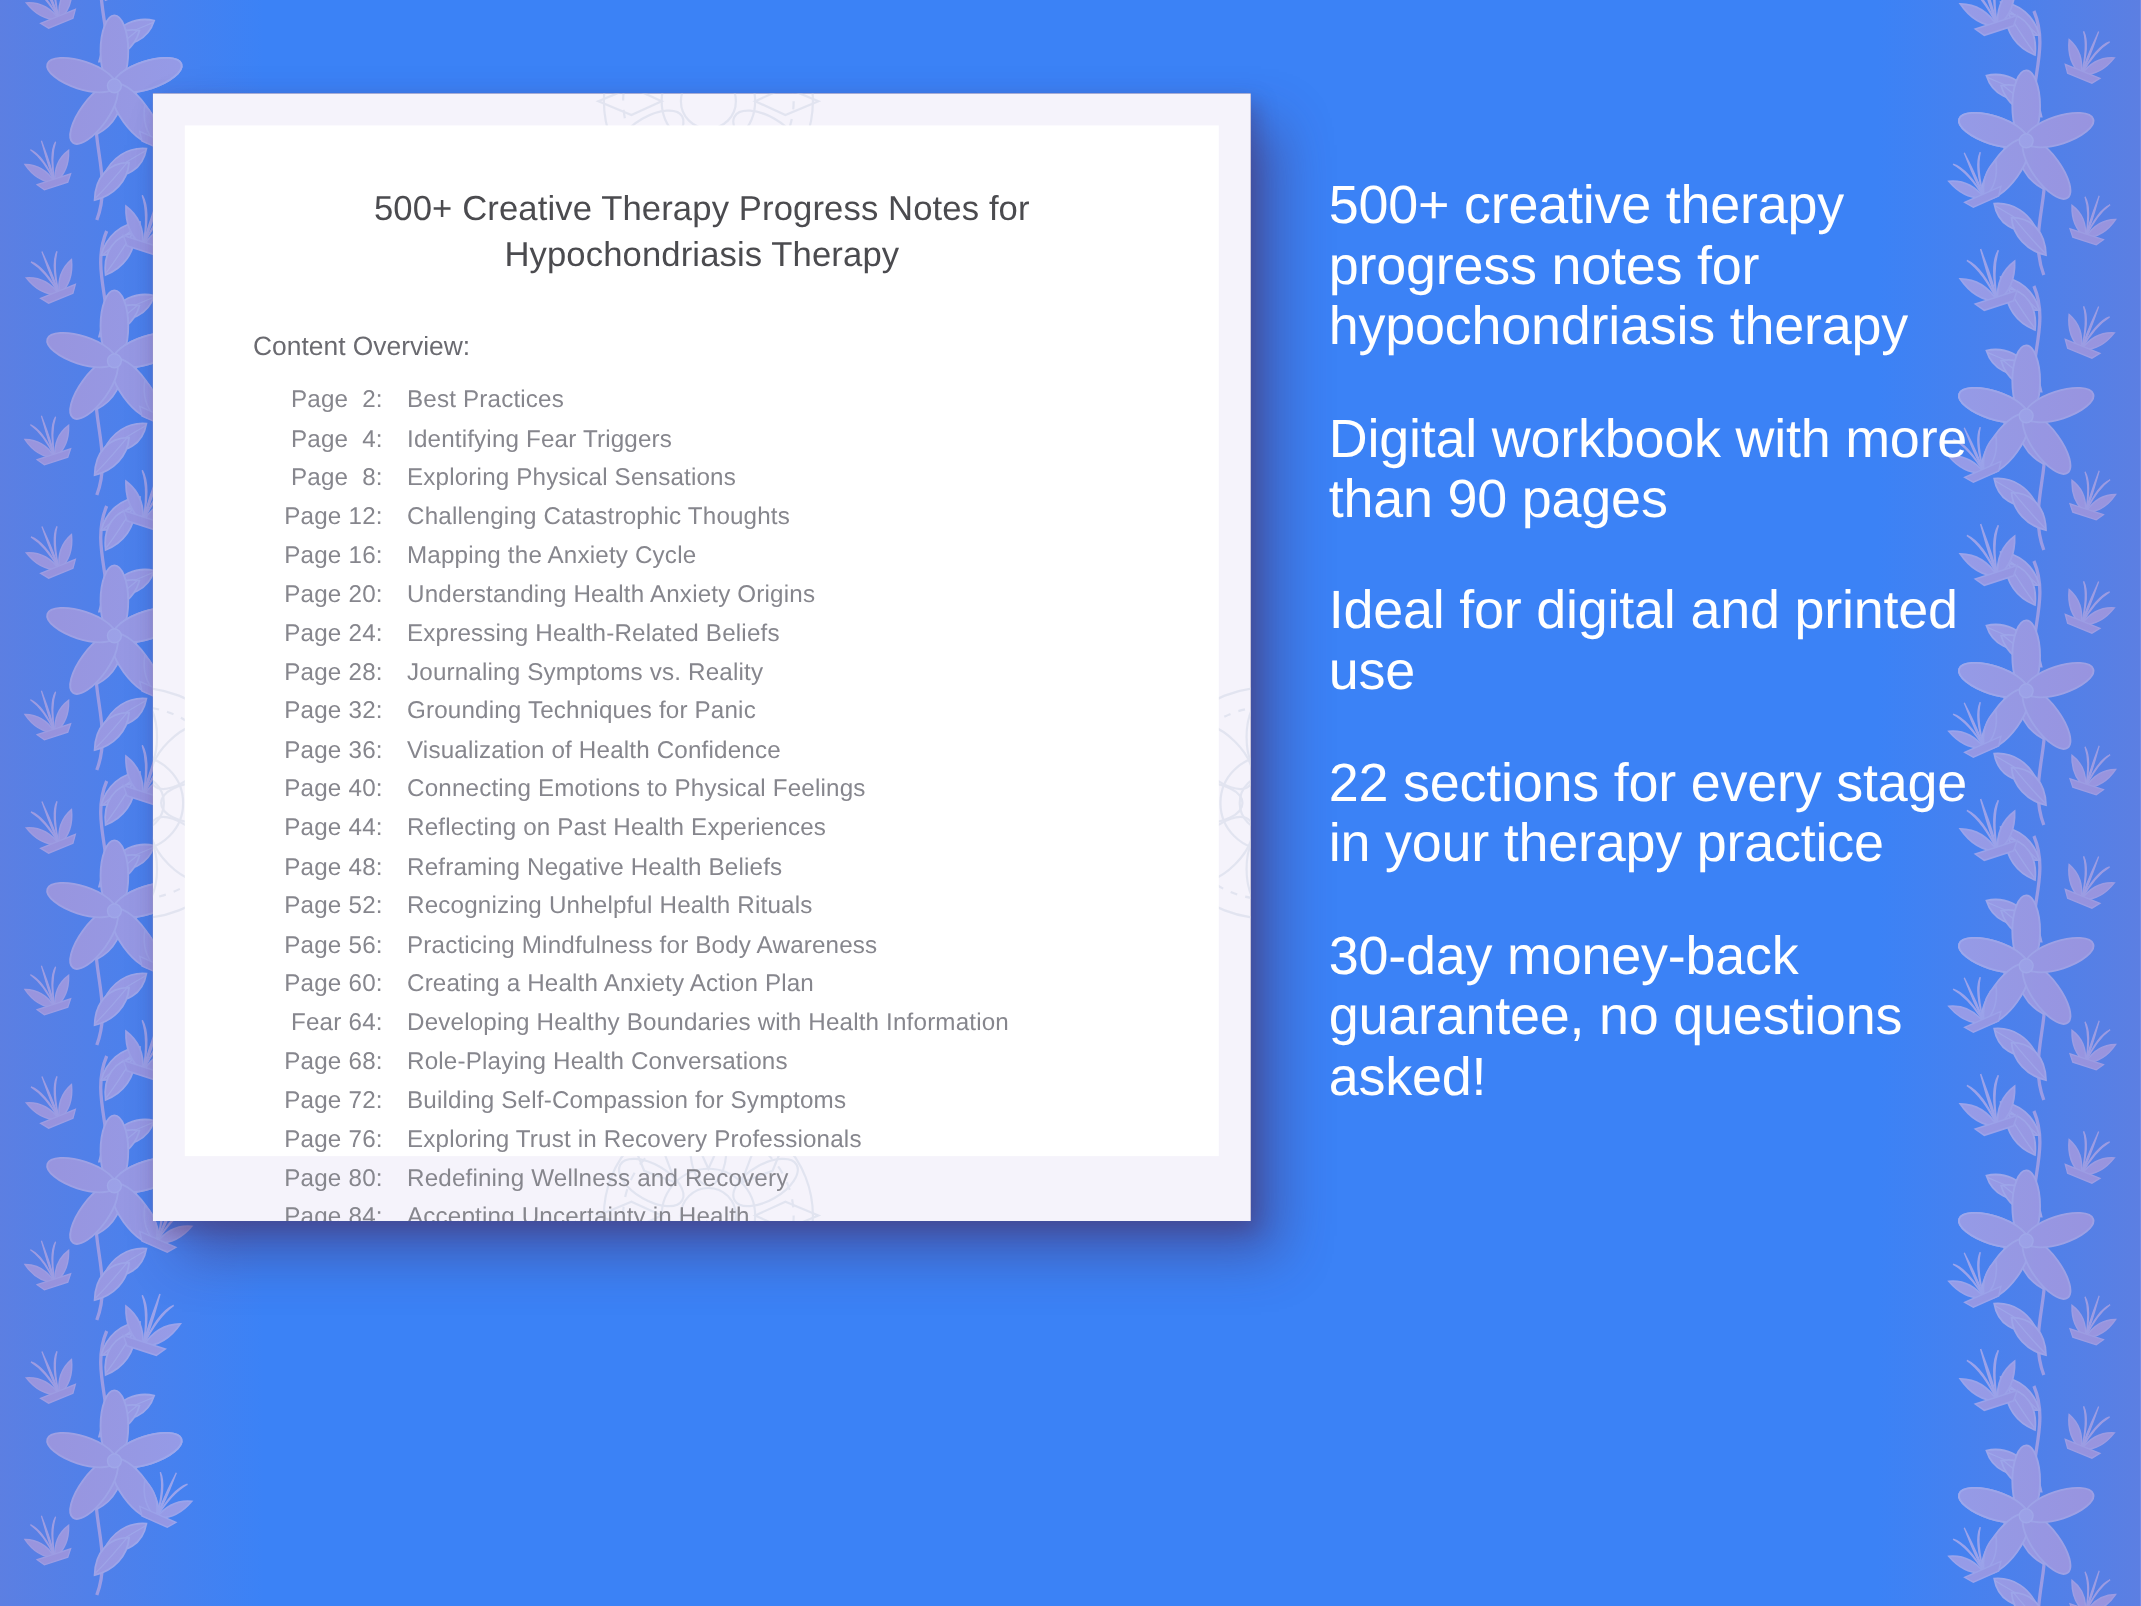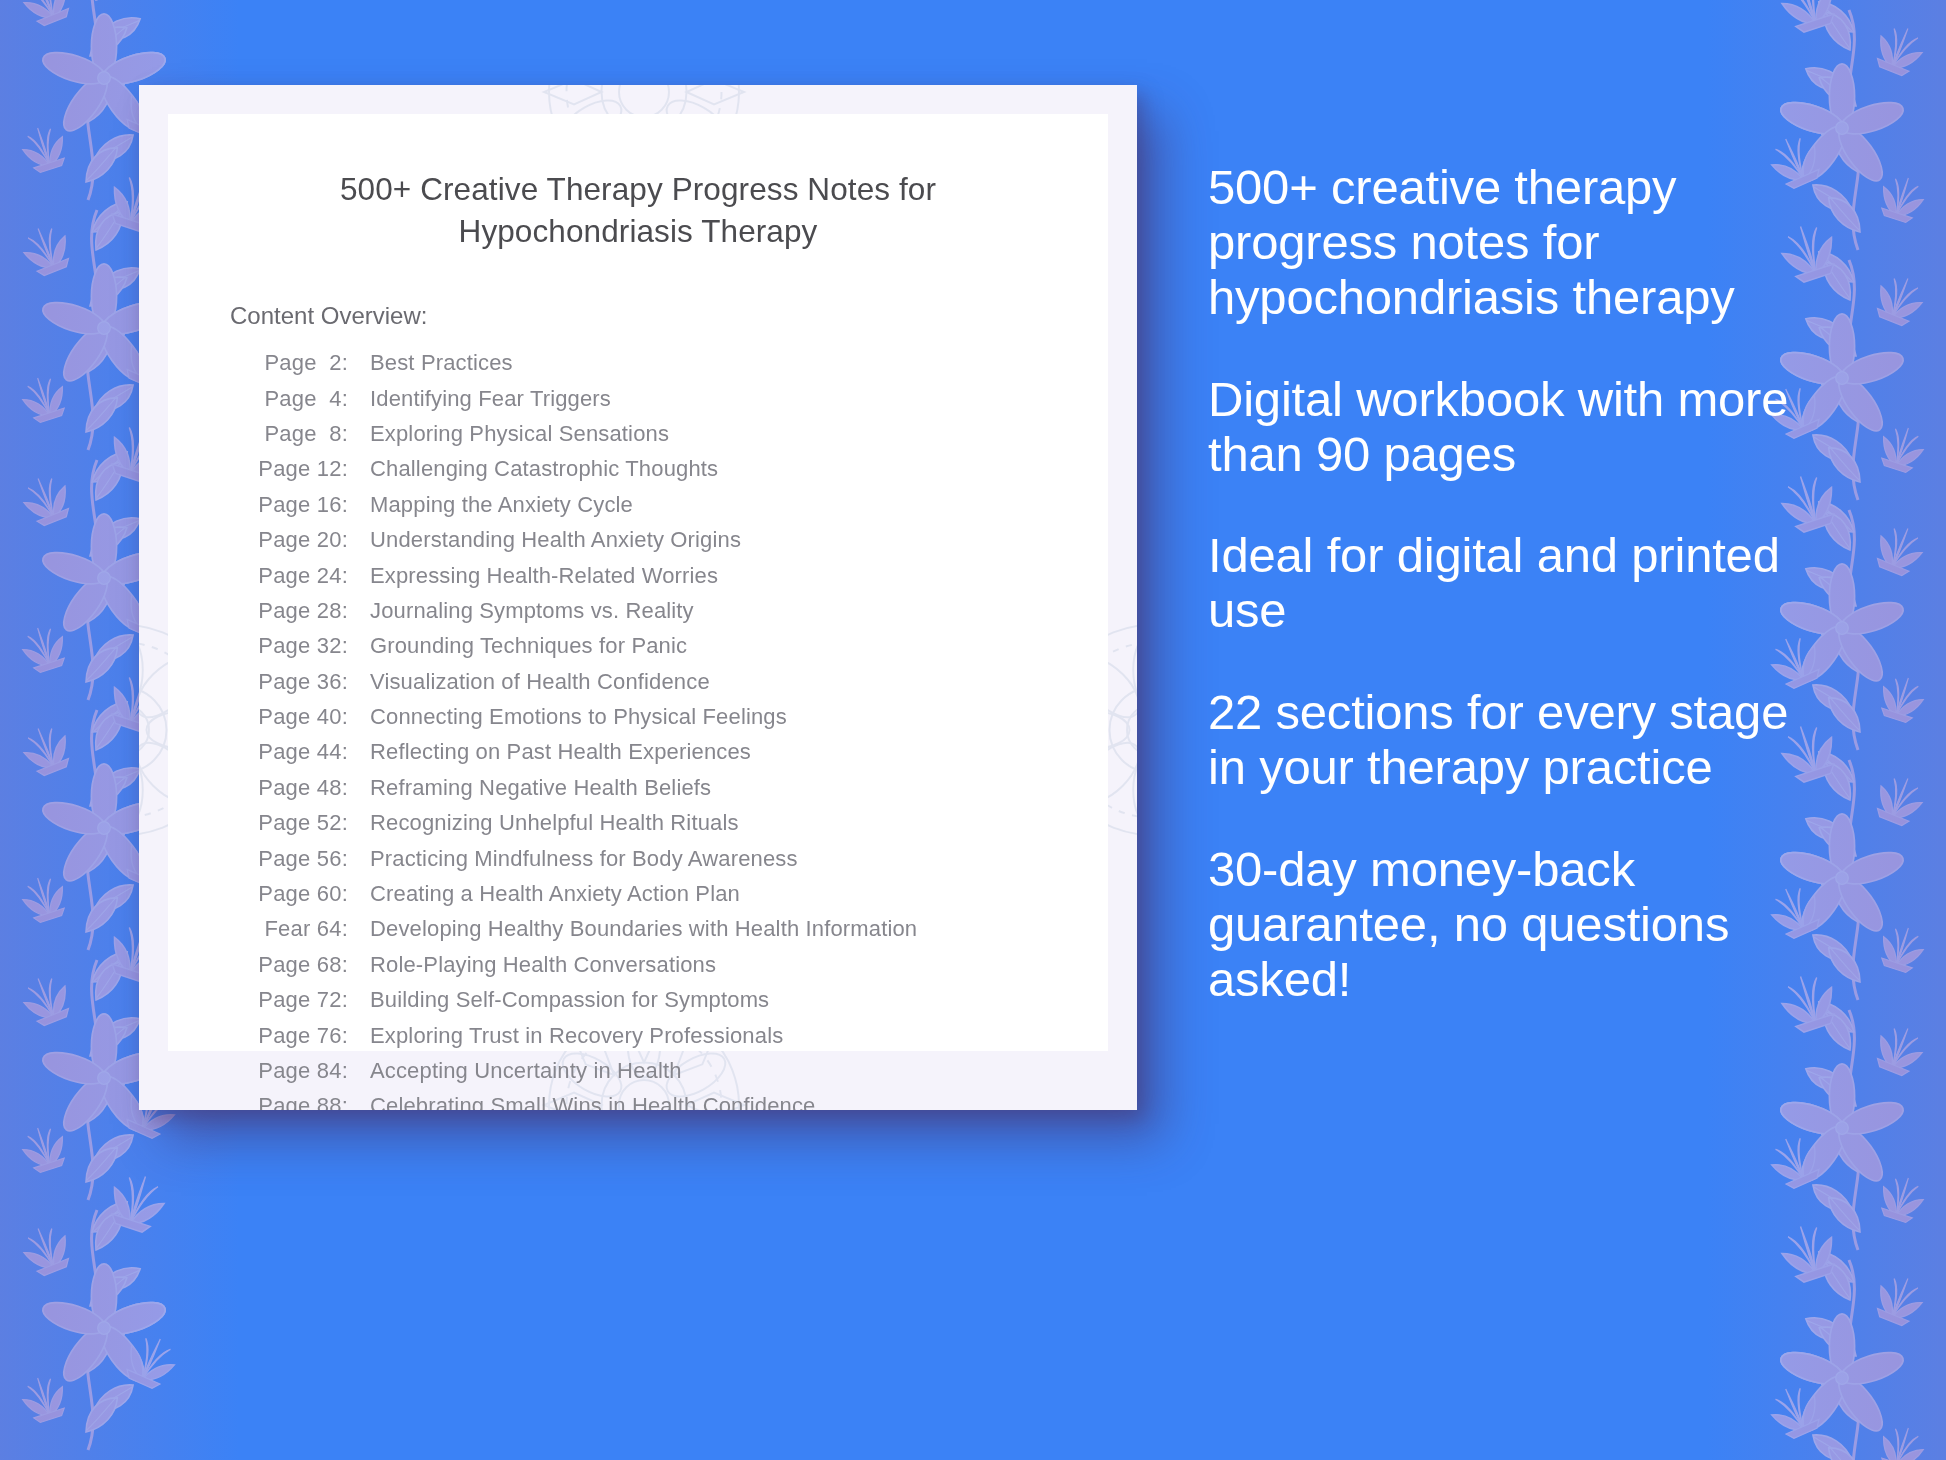--- a/index.html
+++ b/index.html
@@ -306,34 +306,35 @@
       <div id="doc-inner">
         <h1 id="doc-title">500+ Creative Therapy Progress Notes for Hypochondriasis Therapy</h1>
         <div id="content-overview-label">Content Overview:</div>
         <ul id="toc">
             <li class="toc-row"><span class="toc-page">Page  2:</span><span class="toc-title">Best Practices</span></li>
             <li class="toc-row"><span class="toc-page">Page  4:</span><span class="toc-title">Identifying Fear Triggers</span></li>
             <li class="toc-row"><span class="toc-page">Page  8:</span><span class="toc-title">Exploring Physical Sensations</span></li>
             <li class="toc-row"><span class="toc-page">Page 12:</span><span class="toc-title">Challenging Catastrophic Thoughts</span></li>
             <li class="toc-row"><span class="toc-page">Page 16:</span><span class="toc-title">Mapping the Anxiety Cycle</span></li>
             <li class="toc-row"><span class="toc-page">Page 20:</span><span class="toc-title">Understanding Health Anxiety Origins</span></li>
-            <li class="toc-row"><span class="toc-page">Page 24:</span><span class="toc-title">Expressing Health-Related Worries</span></li>
+            <li class="toc-row"><span class="toc-page">Page 24:</span><span class="toc-title">Expressing Health-Related Beliefs</span></li>
             <li class="toc-row"><span class="toc-page">Page 28:</span><span class="toc-title">Journaling Symptoms vs. Reality</span></li>
             <li class="toc-row"><span class="toc-page">Page 32:</span><span class="toc-title">Grounding Techniques for Panic</span></li>
             <li class="toc-row"><span class="toc-page">Page 36:</span><span class="toc-title">Visualization of Health Confidence</span></li>
             <li class="toc-row"><span class="toc-page">Page 40:</span><span class="toc-title">Connecting Emotions to Physical Feelings</span></li>
             <li class="toc-row"><span class="toc-page">Page 44:</span><span class="toc-title">Reflecting on Past Health Experiences</span></li>
             <li class="toc-row"><span class="toc-page">Page 48:</span><span class="toc-title">Reframing Negative Health Beliefs</span></li>
             <li class="toc-row"><span class="toc-page">Page 52:</span><span class="toc-title">Recognizing Unhelpful Health Rituals</span></li>
             <li class="toc-row"><span class="toc-page">Page 56:</span><span class="toc-title">Practicing Mindfulness for Body Awareness</span></li>
             <li class="toc-row"><span class="toc-page">Page 60:</span><span class="toc-title">Creating a Health Anxiety Action Plan</span></li>
             <li class="toc-row"><span class="toc-page">Fear 64:</span><span class="toc-title">Developing Healthy Boundaries with Health Information</span></li>
             <li class="toc-row"><span class="toc-page">Page 68:</span><span class="toc-title">Role-Playing Health Conversations</span></li>
             <li class="toc-row"><span class="toc-page">Page 72:</span><span class="toc-title">Building Self-Compassion for Symptoms</span></li>
             <li class="toc-row"><span class="toc-page">Page 76:</span><span class="toc-title">Exploring Trust in Recovery Professionals</span></li>
+            <li class="toc-row"><span class="toc-page">Page 80:</span><span class="toc-title">Redefining Wellness and Recovery</span></li>
             <li class="toc-row"><span class="toc-page">Page 84:</span><span class="toc-title">Accepting Uncertainty in Health</span></li>
             <li class="toc-row"><span class="toc-page">Page 88:</span><span class="toc-title">Celebrating Small Wins in Health Confidence</span></li>
             <li class="toc-row"><span class="toc-page">Page 92:</span><span class="toc-title">Notes Template</span></li>
           </ul>
       </div>
     </div>
   </div>
 
   <div id="bullets">
       <div class="bullet">500+ creative therapy progress notes for hypochondriasis therapy</div>

